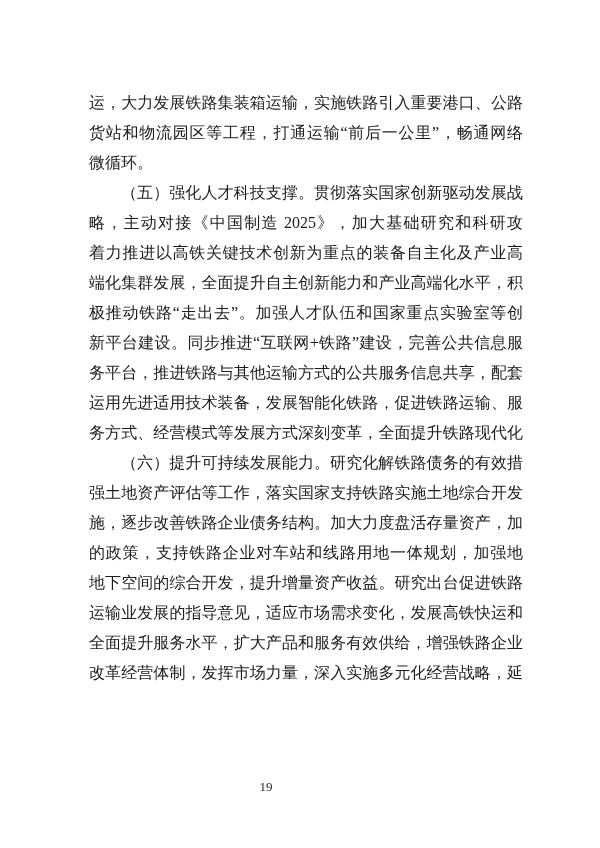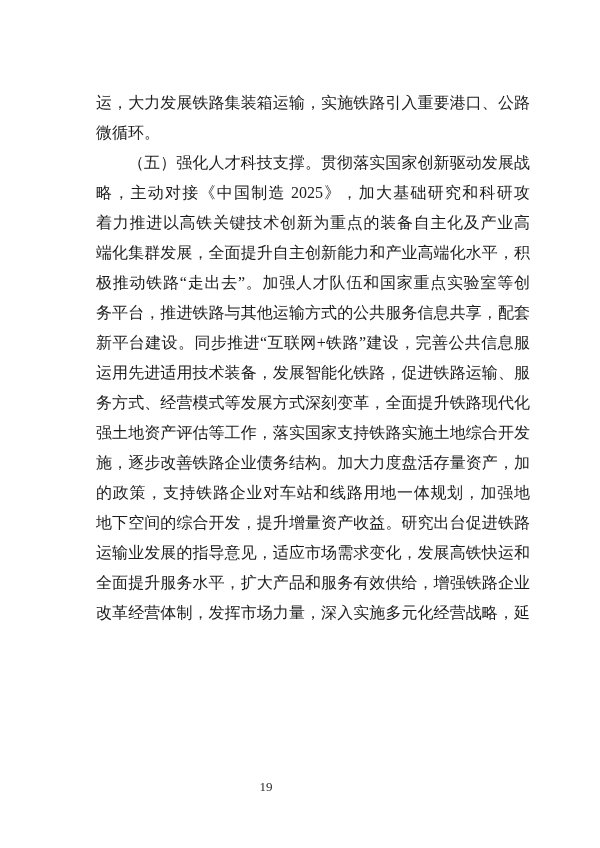--- a/index.html
+++ b/index.html
@@ -11,21 +11,21 @@
     position: relative;
     width: 600px;
     height: 848px;
     background: #ffffff;
     overflow: hidden;
     font-family: "Liberation Serif", "DejaVu Serif", serif;
     color: #1c1c1c;
   }
   .text-block {
     position: absolute;
-    left: 96px;
+    left: 89px;
     top: 88px;
     width: 434px;
   }
   .line {
     font-size: 16px;
     line-height: 30px;
     height: 30px;
     text-align: justify;
     text-align-last: justify;
     text-justify: inter-ideograph;
@@ -50,30 +50,32 @@
     color: #2a2a2a;
     font-family: "Liberation Serif", "DejaVu Serif", serif;
   }
 </style>
 </head>
 <body>
 
 <div class="page">
   <div class="text-block">
       <div class="line">运，大力发展铁路集装箱运输，实施铁路引入重要港口、公路</div>
+      <div class="line">货站和物流园区等工程，打通运输“前后一公里”，畅通网络</div>
       <div class="line no-fill">微循环。</div>
       <div class="line indent">（五）强化人才科技支撑。贯彻落实国家创新驱动发展战</div>
       <div class="line">略，主动对接《中国制造 2025》，加大基础研究和科研攻关，</div>
       <div class="line">着力推进以高铁关键技术创新为重点的装备自主化及产业高</div>
       <div class="line">端化集群发展，全面提升自主创新能力和产业高端化水平，积</div>
       <div class="line">极推动铁路“走出去”。加强人才队伍和国家重点实验室等创</div>
+      <div class="line">新平台建设。同步推进“互联网+铁路”建设，完善公共信息服</div>
       <div class="line">务平台，推进铁路与其他运输方式的公共服务信息共享，配套</div>
-      <div class="line">新平台建设。同步推进“互联网+铁路”建设，完善公共信息服</div>
       <div class="line">运用先进适用技术装备，发展智能化铁路，促进铁路运输、服</div>
       <div class="line">务方式、经营模式等发展方式深刻变革，全面提升铁路现代化</div>
+      <div class="line indent">（六）提升可持续发展能力。研究化解铁路债务的有效措</div>
       <div class="line">强土地资产评估等工作，落实国家支持铁路实施土地综合开发</div>
       <div class="line">施，逐步改善铁路企业债务结构。加大力度盘活存量资产，加</div>
       <div class="line">的政策，支持铁路企业对车站和线路用地一体规划，加强地上、</div>
       <div class="line">地下空间的综合开发，提升增量资产收益。研究出台促进铁路</div>
       <div class="line">运输业发展的指导意见，适应市场需求变化，发展高铁快运和</div>
       <div class="line">全面提升服务水平，扩大产品和服务有效供给，增强铁路企业</div>
       <div class="line">改革经营体制，发挥市场力量，深入实施多元化经营战略，延</div>
     </div>
   <div class="page-number">19</div>
 </div>

